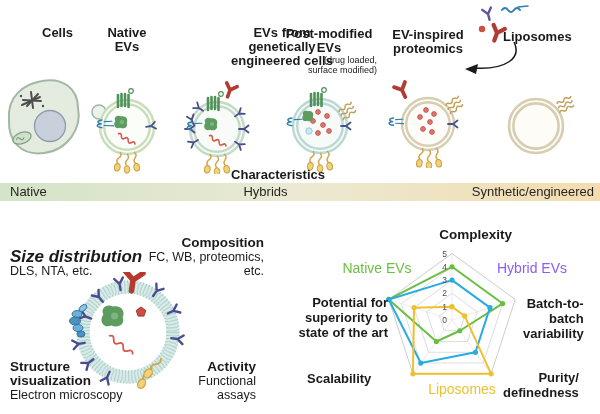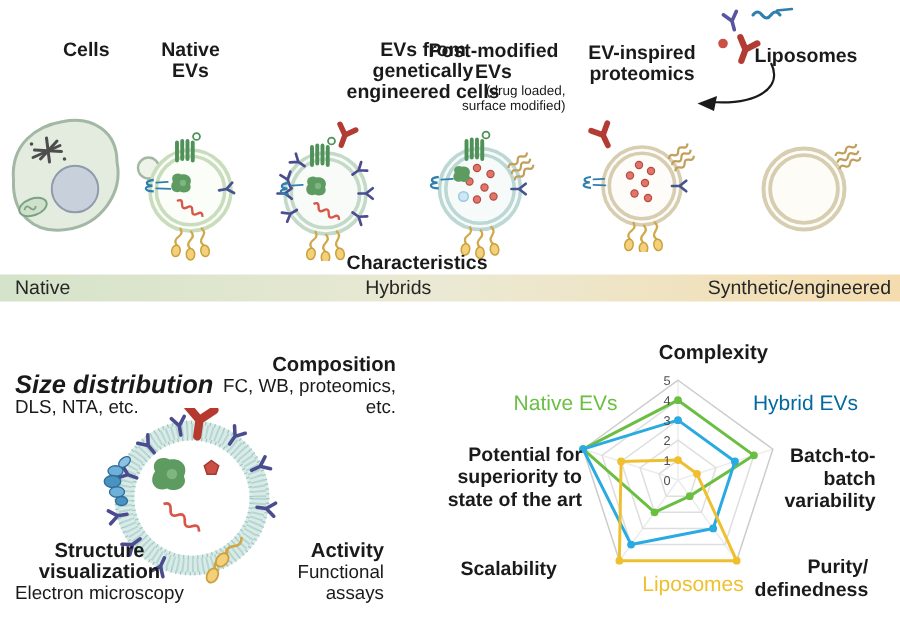--- a/index.html
+++ b/index.html
@@ -283,21 +283,21 @@
   <div class="abs z2" style="left:10px;top:250px;">
     <div class="hd" style="font-size:17px;font-style:italic;">Size distribution</div>
     <div class="meth">DLS, NTA, etc.</div>
   </div>
   <div class="abs rt z2" style="left:148px;top:236px;width:116px;">
     <div class="hd" style="font-size:13.5px;">Composition</div>
     <div class="meth ml">FC, WB, proteomics,
 etc.</div>
   </div>
   <div class="abs z2" style="left:10px;top:360px;">
-    <div class="hd ml" style="font-size:13.5px;text-align:center;">Structure
+    <div class="hd ml" style="font-size:13.5px;">Structure
 visualization</div>
     <div class="meth">Electron microscopy</div>
   </div>
   <div class="abs rt z2" style="left:178px;top:360px;width:78px;">
     <div class="hd" style="font-size:13.5px;">Activity</div>
     <div class="meth ml">Functional
 assays</div>
   </div>
 
   <svg class="abs" style="left:55px;top:272px;" width="150" height="125" viewBox="0 0 150 125">
@@ -408,16 +408,16 @@
 batch
 variability</div>
   <div class="abs axlab ml" style="left:503px;top:370px;">Purity/
 definedness</div>
   <div class="abs axlab" style="left:307px;top:371px;">Scalability</div>
   <div class="abs axlab ml rt" style="left:288px;top:295px;width:100px;">Potential for
 superiority to
 state of the art</div>
 
   <div class="abs legend ctr" style="left: 340px; top: 260px; width: 74px; color: rgb(106, 191, 67);">Native EVs</div>
-  <div class="abs legend ctr" style="left: 492px; top: 260px; width: 80px; color: #0369a1; text-align: right;">Hybrid EVs</div>
+  <div class="abs legend ctr" style="left: 492px; top: 260px; width: 80px; color: #8b5cf6;">Hybrid EVs</div>
   <div class="abs legend ctr" style="left: 418px; top: 381px; width: 88px; color: rgb(238, 192, 47);">Liposomes</div>
 
 </div>
 
 </body></html>

